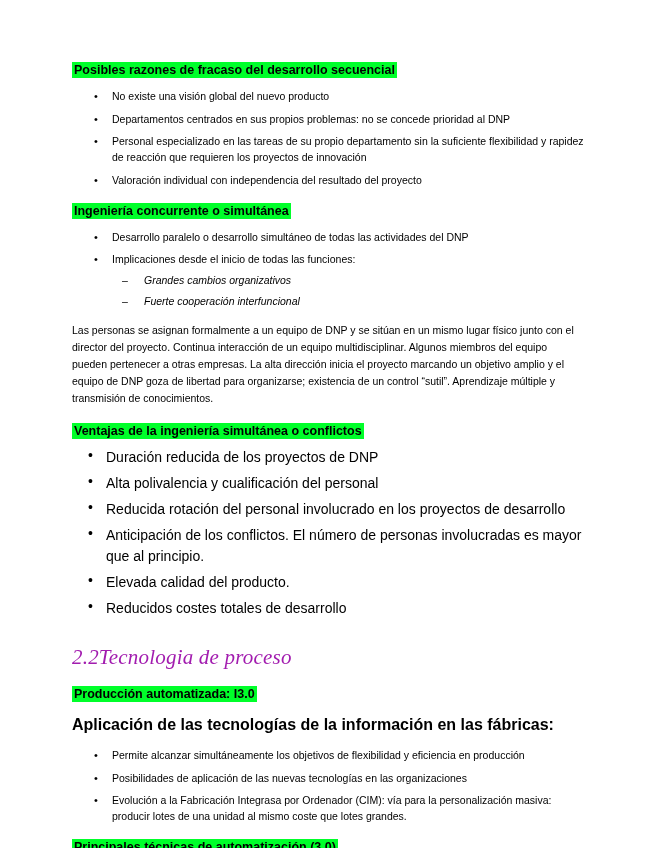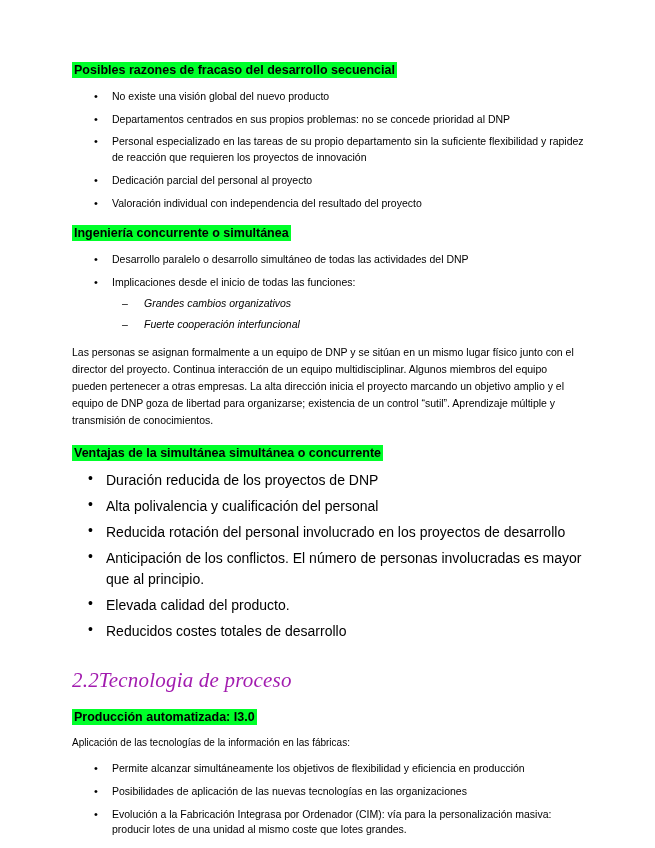--- a/index.html
+++ b/index.html
@@ -94,58 +94,58 @@
     left: 10px;
     top: 0;
   }
   p.body {
     font-size: 10.5px;
     line-height: 1.62;
     margin: 0 0 14px 0;
     text-align: left;
   }
   p.intro {
-    font-size: 10px;
+    font-size: 16px;
     line-height: 1.6;
     margin: 9px 0 10px 0;
+    font-weight: bold;
   }
 </style>
 </head>
 <body>
 
 <div class="page">
 
   <div class="h-wrap">
     <span class="h-green">Posibles razones de fracaso del desarrollo secuencial</span>
   </div>
   <ul class="lvl1">
     <li>No existe una visión global del nuevo producto</li>
     <li>Departamentos centrados en sus propios problemas: no se concede prioridad al DNP</li>
     <li>Personal especializado en las tareas de su propio departamento sin la suficiente flexibilidad y rapidez de reacción que requieren los proyectos de innovación</li>
-    <li>Dedicación parcial del personal al proyecto</li>
     <li>Valoración individual con independencia del resultado del proyecto</li>
   </ul>
 
   <div class="h-wrap">
     <span class="h-green">Ingeniería concurrente o simultánea</span>
   </div>
   <ul class="lvl1">
     <li>Desarrollo paralelo o desarrollo simultáneo de todas las actividades del DNP</li>
     <li>
       <span>Implicaciones desde el inicio de todas las funciones:</span>
       <ul class="lvl2">
         <li>Grandes cambios organizativos</li>
         <li>Fuerte cooperación interfuncional</li>
       </ul>
     </li>
   </ul>
   <p class="body">Las personas se asignan formalmente a un equipo de DNP y se sitúan en un mismo lugar físico junto con el director del proyecto. Continua interacción de un equipo multidisciplinar. Algunos miembros del equipo pueden pertenecer a otras empresas. La alta dirección inicia el proyecto marcando un objetivo amplio y el equipo de DNP goza de libertad para organizarse; existencia de un control “sutil”. Aprendizaje múltiple y transmisión de conocimientos.</p>
 
   <div class="h-wrap tight">
-    <span class="h-green">Ventajas de la simultánea simultánea o concurrente</span>
+    <span class="h-green">Ventajas de la ingeniería simultánea o conflictos</span>
   </div>
   <ul class="lvl1 big">
     <li>Duración reducida de los proyectos de DNP</li>
     <li>Alta polivalencia y cualificación del personal</li>
     <li>Reducida rotación del personal involucrado en los proyectos de desarrollo</li>
     <li>Anticipación de los conflictos. El número de personas involucradas es mayor que al principio.</li>
     <li>Elevada calidad del producto.</li>
     <li>Reducidos costes totales de desarrollo</li>
   </ul>
 

